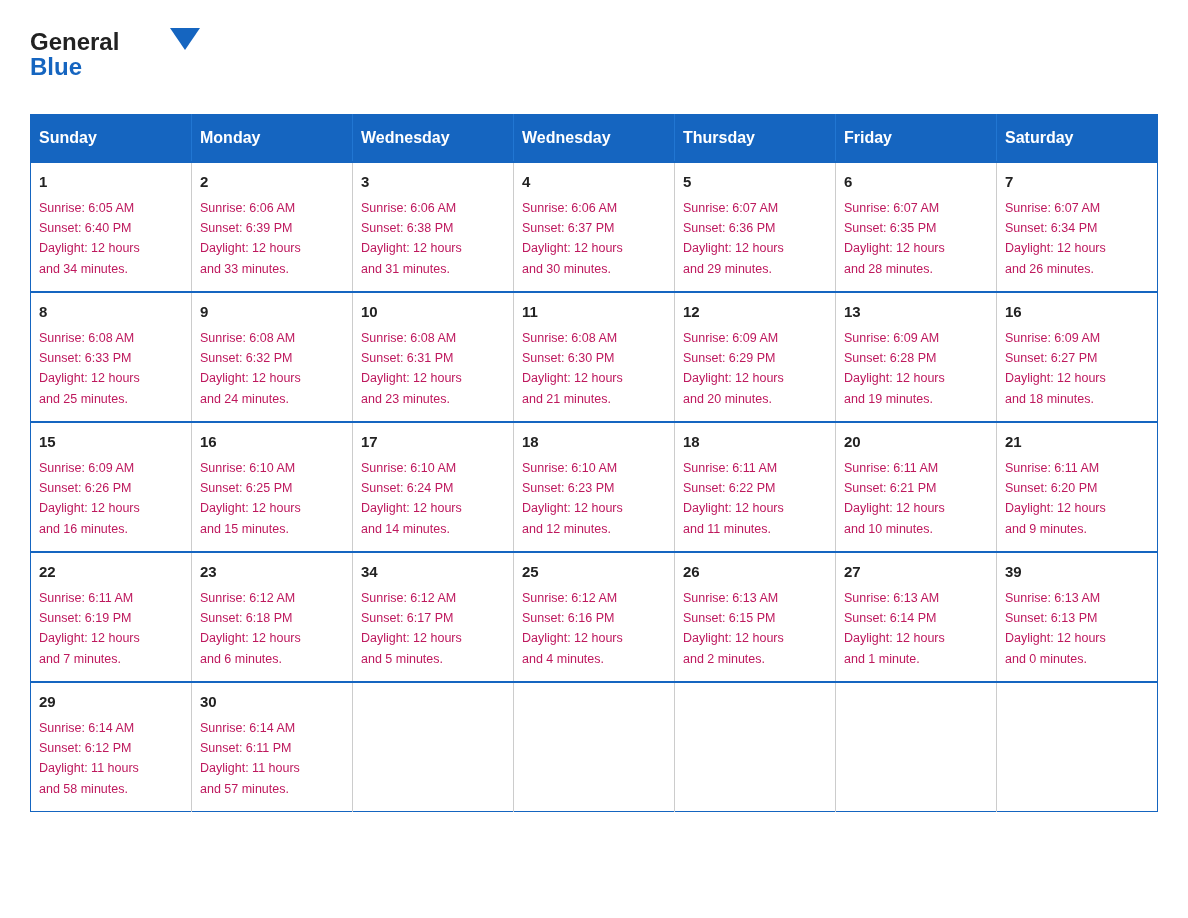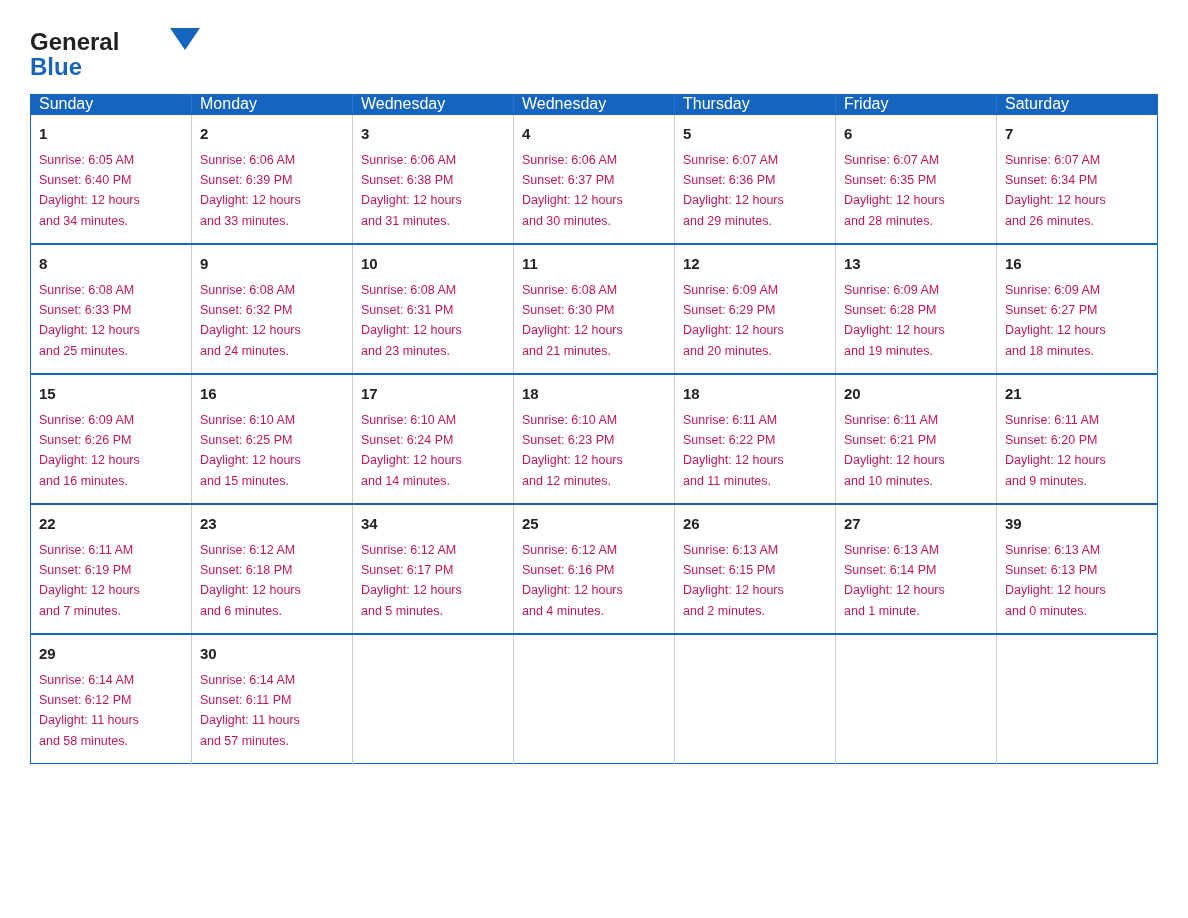--- a/index.html
+++ b/index.html
@@ -8,21 +8,21 @@
       background: #fff;
       color: #222;
       width: 1188px;
       min-height: 918px;
       padding: 20px 30px;
     }
     .header {
       display: flex;
       justify-content: space-between;
       align-items: flex-start;
-      margin-bottom: 10px;
+      margin-bottom: 30px;
       flex-direction: column;
     }
     .logo {
       display: flex;
       align-items: center;
       gap: 0;
     }
     .title-area {
       text-align: right;
     }
@@ -41,22 +41,22 @@
       width: 100%;
       border-collapse: collapse;
       border: 1px solid #1565c0;
     }
     .calendar thead tr {
       background-color: #1565c0;
     }
     .calendar thead th {
       color: #fff;
       font-size: 16px;
-      font-weight: normal;
-      padding: 0 8px;
+      font-weight: bold;
+      padding: 14px 8px;
       text-align: left;
       border-right: 1px solid #2176d2;
     }
     .calendar thead th:last-child {
       border-right: none;
     }
     .calendar tbody tr {
       border-top: 2px solid #1565c0;
     }
     .calendar tbody td {

